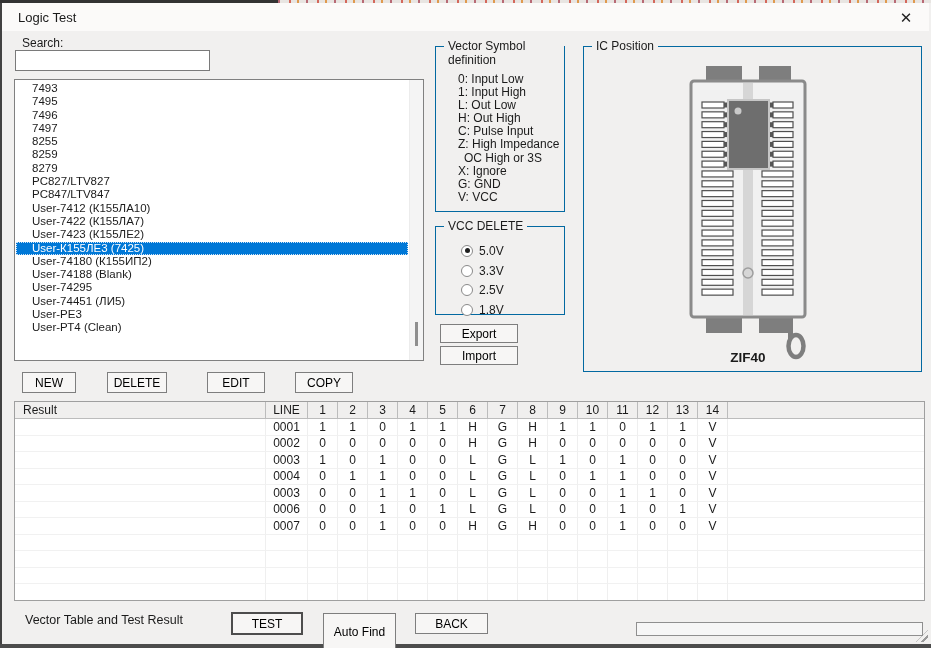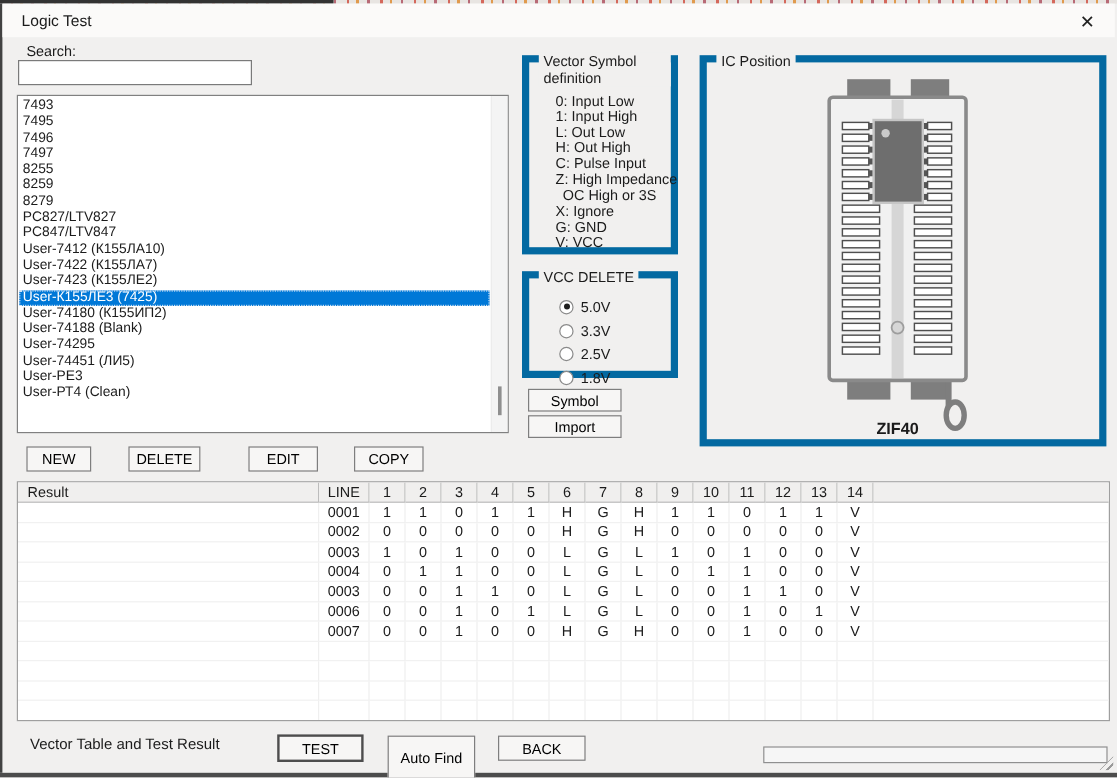--- a/index.html
+++ b/index.html
@@ -28,34 +28,34 @@
 
   label.small { font-size:12px; }
   .search-label { position:absolute; left:22px; top:36px; }
   .search-input { position:absolute; left:15px; top:50px; width:195px; height:21px;
     background:#fff; border:1px solid #7a7a7a; font:12px "Liberation Sans",sans-serif; padding:2px 4px; }
 
   
   .listbox { position:absolute; left:14px; top:79px; width:410px; height:282px;
     background:#fff; border:1px solid #808080; overflow:hidden; }
   .list-inner { position:absolute; left:1px; top:2px; right:15px; }
-  .list-item { height:13.3px; line-height:13.3px; padding-left:3px; font-size:11.5px; white-space:nowrap; }
+  .list-item { height:13.3px; line-height:13.3px; padding-left:16px; font-size:11.5px; white-space:nowrap; }
   .list-item.selected { background:#0078d7; color:#fff; outline:1px dotted #cfe3f5; outline-offset:-1px; }
   .list-scrollbar { position:absolute; right:0; top:0; bottom:0; width:14px; background:#f4f4f4; border-left:1px solid #ececec; }
   .list-scroll-thumb { position:absolute; right:5px; top:242px; width:3px; height:24px; background:#8f8f8f; }
 
   .btn { position:absolute; background:#f7f6f5; border:1px solid #7e7e7e;
     font:12px "Liberation Sans",sans-serif; display:flex; align-items:center; justify-content:center; cursor:default; }
   .btn-new    { left:22px;  top:372px; width:54px; height:21px; }
   .btn-delete { left:107px; top:372px; width:60px; height:21px; }
   .btn-edit   { left:207px; top:372px; width:58px; height:21px; }
   .btn-copy   { left:295px; top:372px; width:58px; height:21px; }
 
   
-  .groupbox { position:absolute; border:6px solid #0369a1; }
+  .groupbox { position:absolute; border:1px solid #0369a1; }
   .groupbox > .gb-label { position:absolute; top:-8px; left:8px; background:#f1f0ef; padding:0 4px; font-size:12px; }
   .gb-vector { left:435px; top:46px; width:130px; height:166px; }
   .vs-lines { position:absolute; left:22px; top:26px; }
   .vs-line { height:13.1px; line-height:13.1px; font-size:12px; white-space:nowrap; }
   .vs-line.indent { padding-left:6px; }
 
   .gb-vcc { left:435px; top:226px; width:130px; height:89px; }
   .vcc-options { position:absolute; left:25px; top:14px; }
   .vcc-row { height:19.8px; display:flex; align-items:center; }
   .radio { width:12px; height:12px; border:1px solid #8a8a8a; border-radius:50%; background:#fff; margin-right:6px; position:relative; }
@@ -171,21 +171,21 @@
         <span class="radio"></span>
         <span>2.5V</span>
       </div>
       <div class="vcc-row">
         <span class="radio"></span>
         <span>1.8V</span>
       </div>
     </div>
 </div>
 
-<button class="btn btn-export">Symbol</button>
+<button class="btn btn-export">Export</button>
 <button class="btn btn-import">Import</button>
 
 <div class="groupbox gb-ic">
   <span class="gb-label">IC Position</span>
 </div>
 <svg class="socket-svg" viewBox="0 0 240 315">
 
   <rect x="86" y="11" width="36" height="18" fill="#7e7e7e"></rect>
   <rect x="139" y="11" width="32" height="18" fill="#7e7e7e"></rect>
   <rect x="86" y="258" width="36" height="20" fill="#7e7e7e"></rect>

